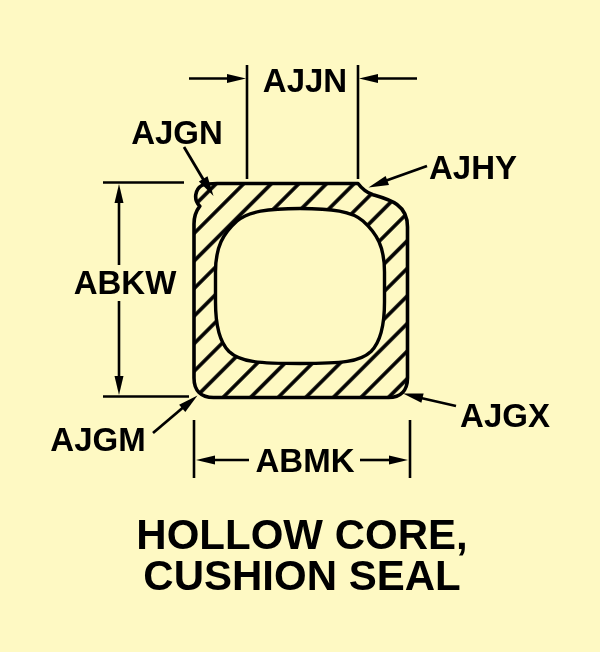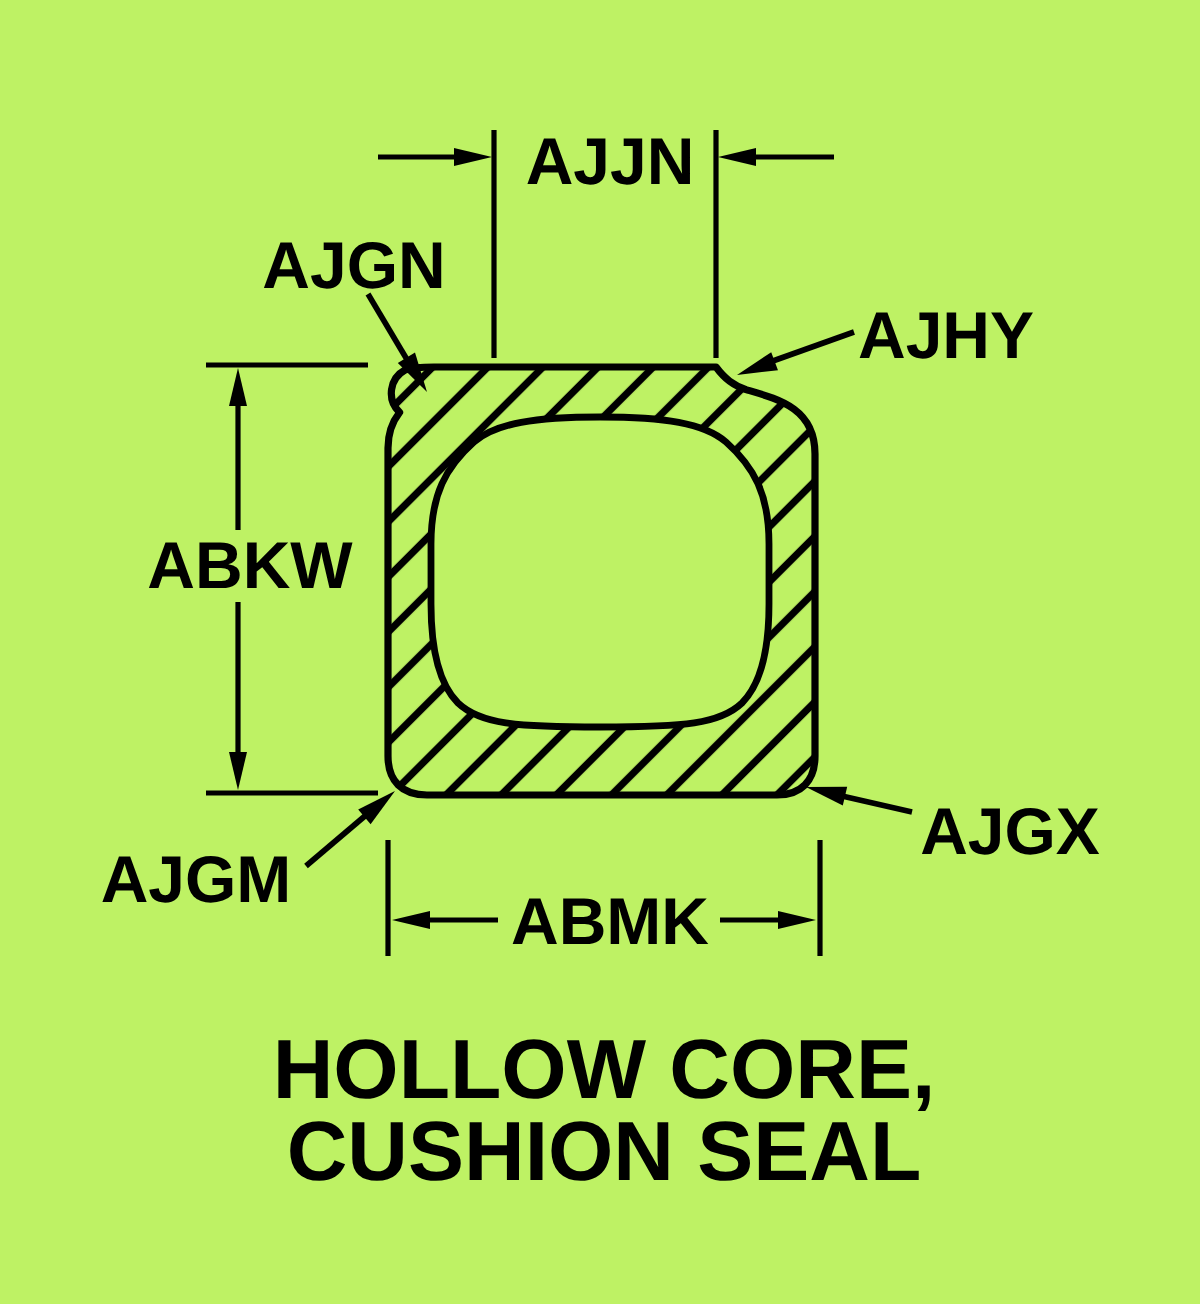--- a/index.html
+++ b/index.html
@@ -4,21 +4,21 @@
 <style>
   html, body {
     margin: 0;
     padding: 0;
     background: #ffffff;
   }
   .page {
     position: relative;
     width: 600px;
     height: 652px;
-    background: #bef264;
+    background: #fef9c3;
     overflow: hidden;
   }
   svg text {
     font-family: "Liberation Sans", sans-serif;
     font-weight: 700;
     fill: #000000;
   }
   text.dim-label { font-size: 33px; }
   text.fig-title { font-size: 42px; }
 </style>

